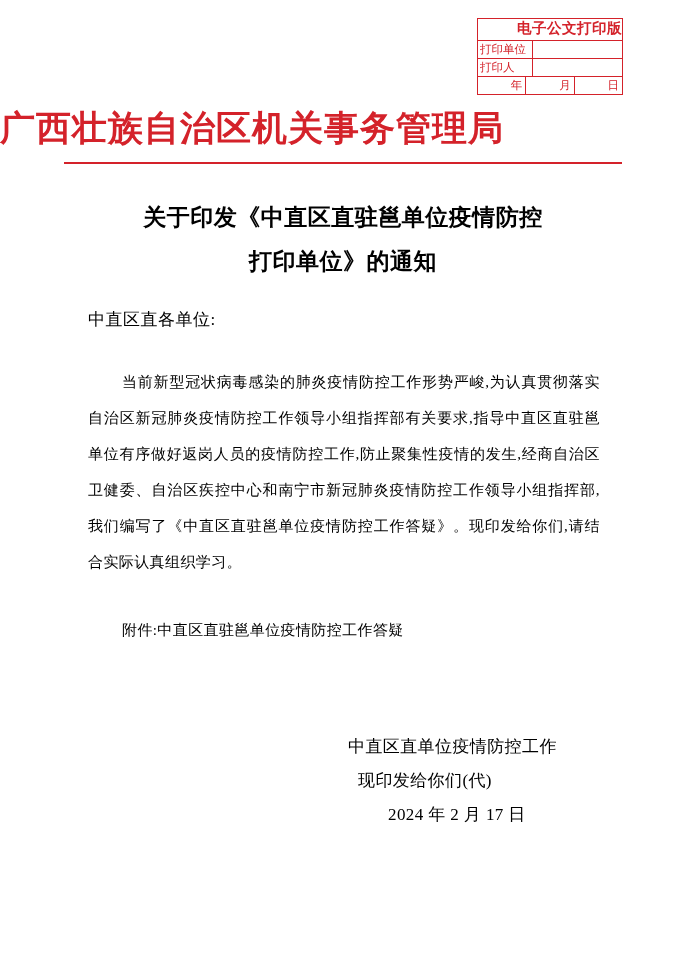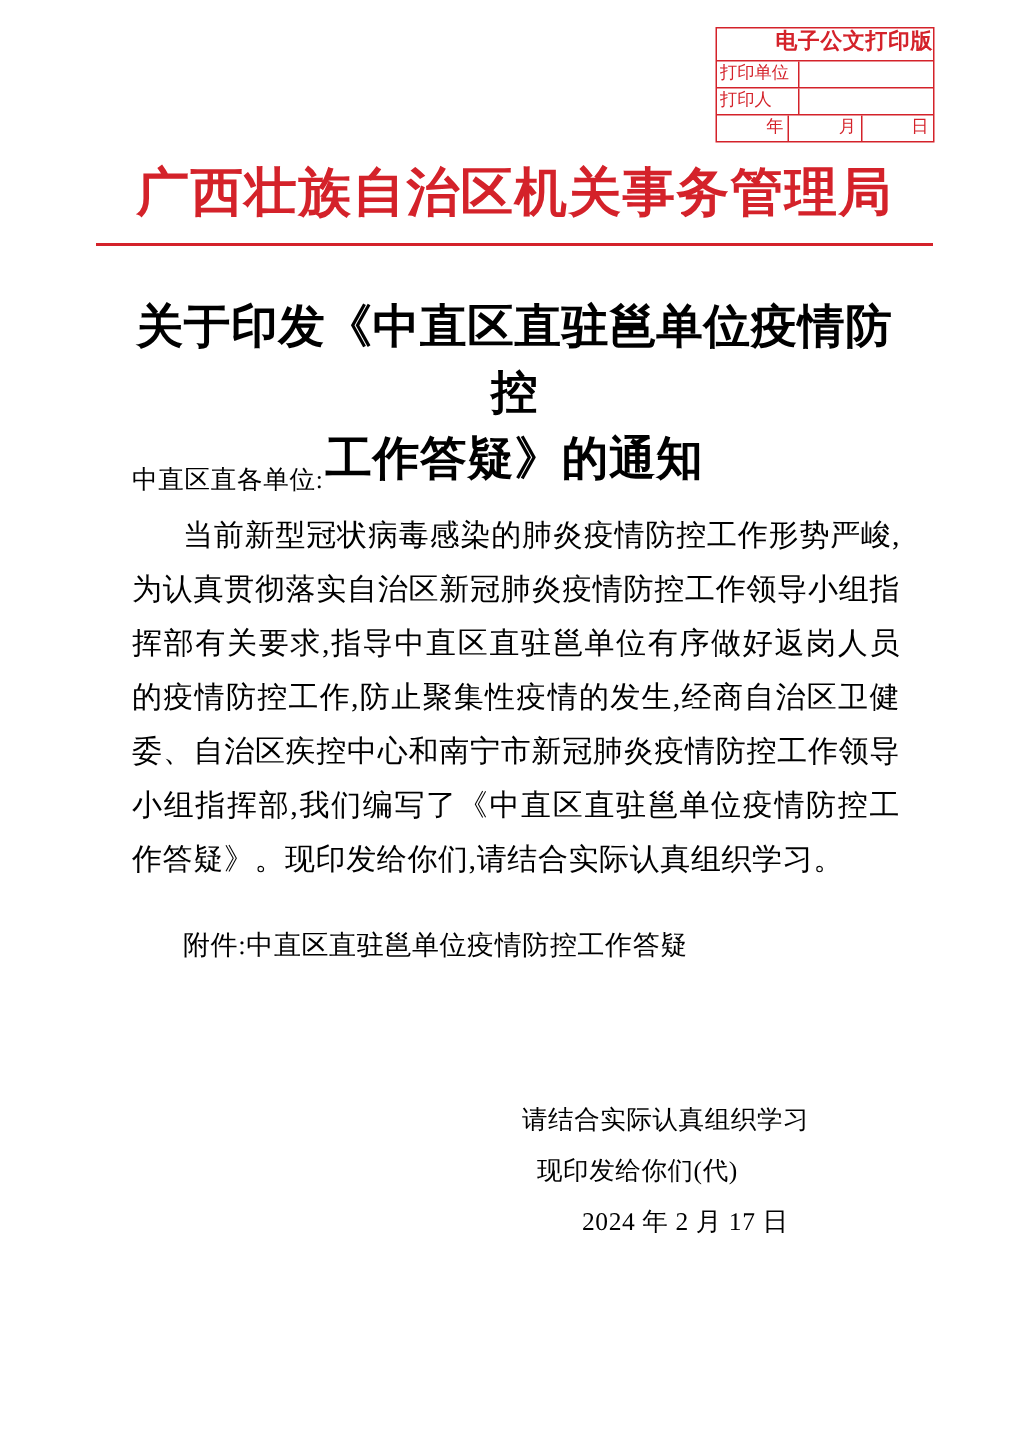--- a/index.html
+++ b/index.html
@@ -77,21 +77,20 @@
   .stamp-date .seg:last-child {
     border-right: none;
   }
 
   
   .masthead {
     position: absolute;
     top: 105px;
     left: 0;
     width: 686px;
-    text-align: center;
     color: #d4222a;
     font-weight: bold;
     font-size: 35px;
     letter-spacing: 1px;
     font-family: "Liberation Serif", "DejaVu Serif", serif;
   }
   .red-rule {
     position: absolute;
     top: 162px;
     left: 64px;
@@ -100,53 +99,53 @@
     background: #d4222a;
   }
 
   
   .doc-title {
     position: absolute;
     top: 196px;
     left: 90px;
     width: 506px;
     text-align: center;
-    font-size: 31px;
+    font-size: 23px;
     font-weight: bold;
     line-height: 44px;
     letter-spacing: 0.5px;
   }
 
   
   .addressee {
     position: absolute;
     top: 308px;
     left: 88px;
     font-size: 17px;
     letter-spacing: 0.5px;
     text-align: right;
   }
   .body-text {
     position: absolute;
-    top: 339px;
+    top: 364px;
     left: 88px;
     width: 512px;
-    font-size: 20px;
+    font-size: 15px;
     line-height: 36px;
     text-align: justify;
     text-justify: inter-ideograph;
     text-indent: 34px;
     letter-spacing: 0.4px;
   }
   .attachment {
     position: absolute;
     top: 615px;
     left: 88px;
     width: 512px;
-    font-size: 18px;
+    font-size: 15px;
     line-height: 30px;
     text-indent: 34px;
     letter-spacing: 0.4px;
   }
 
   
   .signature {
     position: absolute;
     top: 730px;
     left: 300px;
@@ -184,26 +183,26 @@
         <div class="seg">日</div>
       </div>
     </div>
   </div>
 
   <div class="masthead">广西壮族自治区机关事务管理局</div>
   <div class="red-rule"></div>
 
   <div class="doc-title">
     <div>关于印发《中直区直驻邕单位疫情防控</div>
-    <div>工作答疑》的通知</div>
+    <div>打印单位》的通知</div>
   </div>
 
   <div class="addressee">中直区直各单位:</div>
   <div class="body-text">当前新型冠状病毒感染的肺炎疫情防控工作形势严峻,为认真贯彻落实自治区新冠肺炎疫情防控工作领导小组指挥部有关要求,指导中直区直驻邕单位有序做好返岗人员的疫情防控工作,防止聚集性疫情的发生,经商自治区卫健委、自治区疾控中心和南宁市新冠肺炎疫情防控工作领导小组指挥部,我们编写了《中直区直驻邕单位疫情防控工作答疑》。现印发给你们,请结合实际认真组织学习。</div>
   <div class="attachment">附件:中直区直驻邕单位疫情防控工作答疑</div>
 
   <div class="signature">
-    <div class="sig-line-1">请结合实际认真组织学习</div>
+    <div class="sig-line-1">中直区直单位疫情防控工作</div>
     <div class="sig-line-2">现印发给你们(代)</div>
     <div class="sig-line-3">2024 年 2 月 17 日</div>
   </div>
 
 </div>
 
 </body></html>

